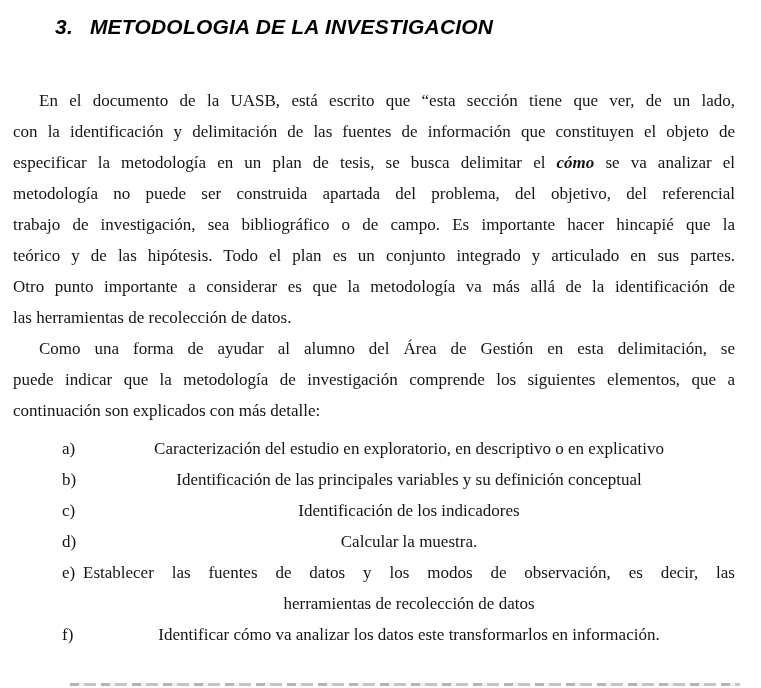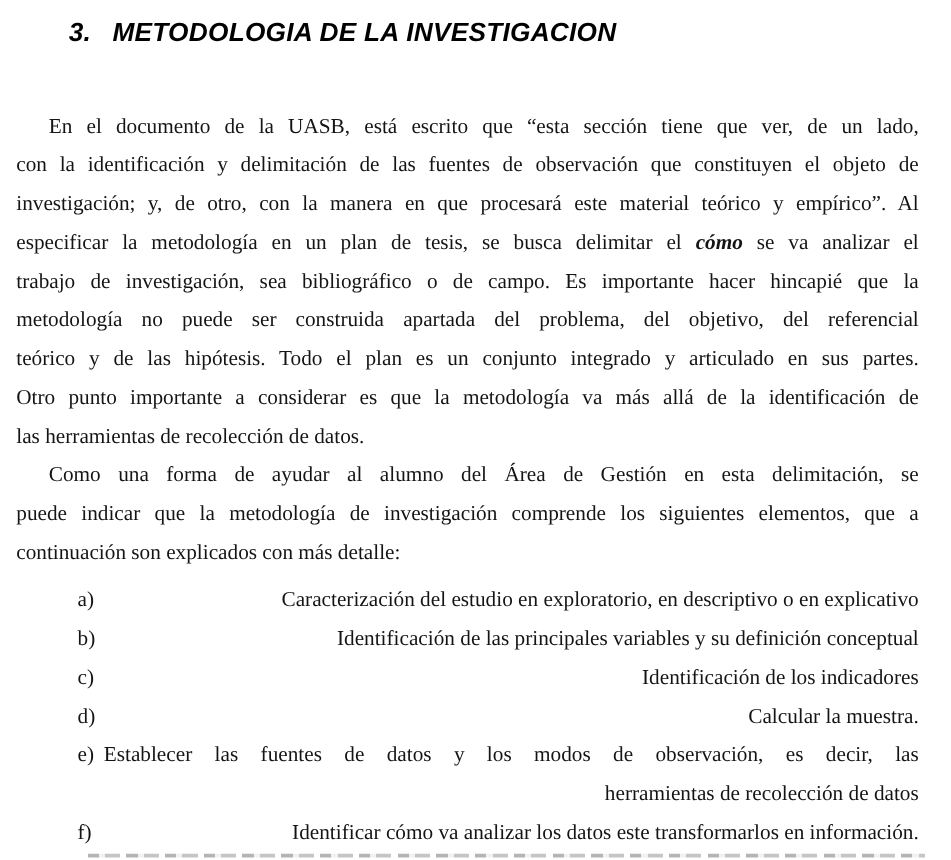--- a/index.html
+++ b/index.html
@@ -70,21 +70,21 @@
     height: 31px;
     line-height: 31px;
   }
   .list-label {
     position: absolute;
     left: 49px;
     top: 0;
   }
   .list-line {
     margin-left: 70px;
-    text-align: right;
+    text-align: center;
     white-space: nowrap;
   }
   .list-line.j {
     white-space: normal;
     width: 652px;
     text-align: justify;
     text-align-last: justify;
   }
   
   .cutoff {
@@ -108,25 +108,24 @@
 <div class="page">
 
   <div class="heading">
     <span class="num">3.</span><span>METODOLOGIA DE LA INVESTIGACION</span>
   </div>
 
   <div class="body-block">
 
     <div>
       <div class="tline j indent">En el documento de la UASB, está escrito que “esta sección tiene que ver, de un lado,</div>
-      <div class="tline j">con la identificación y delimitación de las fuentes de observación que constituyen el objeto de</div>
-      <div class="tline j">investigación; y, de otro, con la manera en que procesará este material teórico y empírico”. Al</div>
+      <div class="tline j">con la identificación y delimitación de las fuentes de información que constituyen el objeto de</div>
       <div class="tline j"><span>especificar la metodología en un plan de tesis, se busca delimitar el </span><span class="em">cómo</span><span> se va analizar el</span></div>
+      <div class="tline j">metodología no puede ser construida apartada del problema, del objetivo, del referencial</div>
       <div class="tline j">trabajo de investigación, sea bibliográfico o de campo. Es importante hacer hincapié que la</div>
-      <div class="tline j">metodología no puede ser construida apartada del problema, del objetivo, del referencial</div>
       <div class="tline j">teórico y de las hipótesis. Todo el plan es un conjunto integrado y articulado en sus partes.</div>
       <div class="tline j">Otro punto importante a considerar es que la metodología va más allá de la identificación de</div>
       <div class="tline">las herramientas de recolección de datos.</div>
     </div>
 
     <div>
       <div class="tline j indent">Como una forma de ayudar al alumno del Área de Gestión en esta delimitación, se</div>
       <div class="tline j">puede indicar que la metodología de investigación comprende los siguientes elementos, que a</div>
       <div class="tline">continuación son explicados con más detalle:</div>
     </div>

